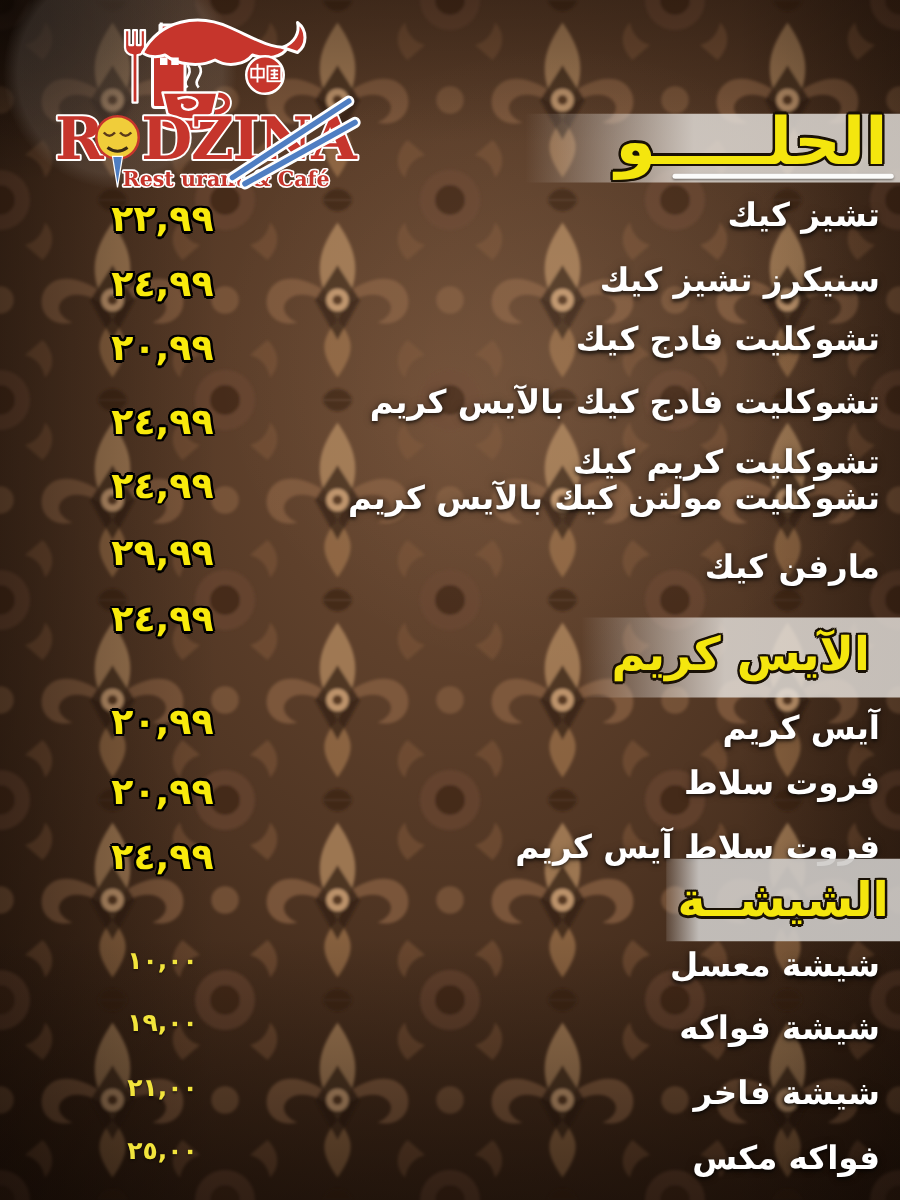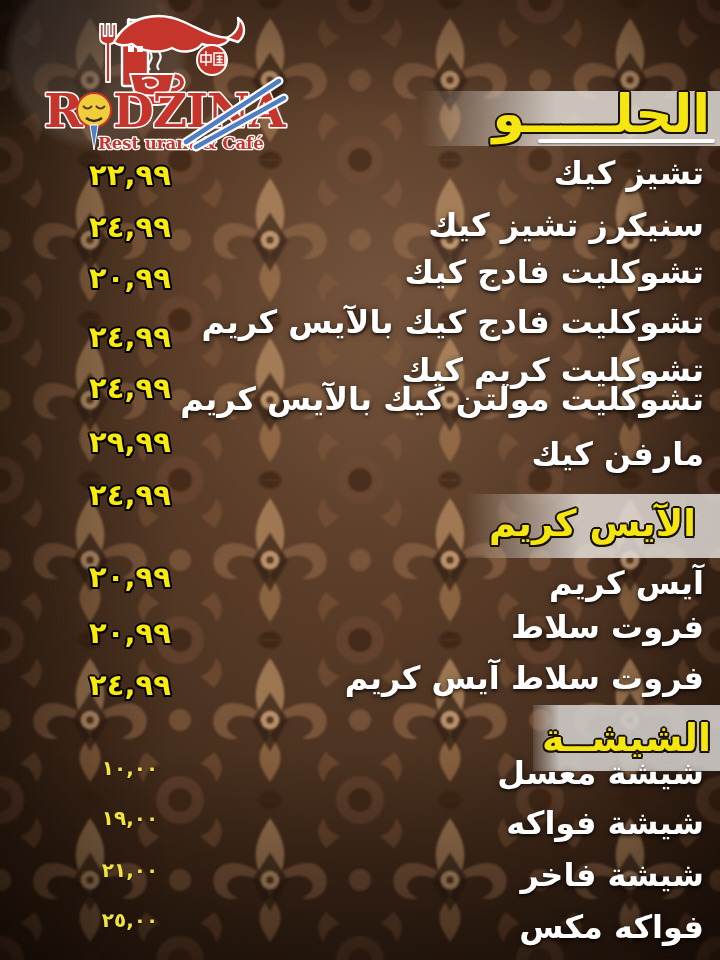--- a/index.html
+++ b/index.html
@@ -17,21 +17,21 @@
       radial-gradient(140% 110% at 50% 45%, transparent 55%, rgba(8,4,2,.42) 100%);}
   .logo{position:absolute;left:36px;top:8px;width:256px;height:156px;}
   .band{position:absolute;}
   .band-fade{background:linear-gradient(to left, rgba(229,225,220,.82) 55%, rgba(229,225,220,0) 100%);}
   .band-solid{background:linear-gradient(to left, rgba(206,203,200,.90) 86%, rgba(206,203,200,.15) 100%);}
   .htitle{position:relative;color:#f4e60e;font-weight:bold;white-space:nowrap;
     text-shadow:2px 0 0 #191106,-2px 0 0 #191106,0 2px 0 #191106,0 -2px 0 #191106,
                 1.5px 1.5px 0 #191106,-1.5px 1.5px 0 #191106,1.5px -1.5px 0 #191106,-1.5px -1.5px 0 #191106;}
   .hunderline{position:absolute;left:118px;right:5px;bottom:3px;height:4px;background:#fbfbfa;
     border-radius:2px;box-shadow:0 1px 2px rgba(0,0,0,.45);}
-  .item{position:absolute;right:16px;height:42px;line-height:42px;font-size:32px;font-weight:bold;
+  .item{position:absolute;right:16px;height:42px;line-height:42px;font-size:26px;font-weight:bold;
     color:#ffffff;white-space:nowrap;
     text-shadow:0 2px 3px rgba(0,0,0,.65),0 0 7px rgba(0,0,0,.35);}
   .price{position:absolute;left:55px;width:150px;height:42px;line-height:42px;text-align:center;
     font-size:29px;font-weight:bold;color:#f8ea0c;letter-spacing:1px;white-space:nowrap;
     text-shadow:2px 0 0 #000,-2px 0 0 #000,0 2px 0 #000,0 -2px 0 #000,
                 1.5px 1.5px 0 #000,-1.5px 1.5px 0 #000,1.5px -1.5px 0 #000,-1.5px -1.5px 0 #000;}
   .price.plain{color:#f2e43c;font-size:20px;letter-spacing:2px;
     text-shadow:0 1px 2px rgba(0,0,0,.55);}
 </style>
 </head>
@@ -164,21 +164,21 @@
       <div class="price" dir="ltr" style="top: 474px;">٢٤,٩٩</div>
       <div class="band band-fade" style="left: 465px; top: 494px; width: 255px; height: 64px;">
         <div class="htitle" dir="rtl" style="font-size: 37px; line-height: 60px; text-align: center;">الآيس كريم</div>
       </div>
       <div class="item" dir="rtl" style="top: 562px;">آيس كريم</div>
       <div class="price" dir="ltr" style="top: 556px;">٢٠,٩٩</div>
       <div class="item" dir="rtl" style="top: 606px;">فروت سلاط</div>
       <div class="price" dir="ltr" style="top: 612px;">٢٠,٩٩</div>
       <div class="item" dir="rtl" style="top: 657px;">فروت سلاط آيس كريم</div>
       <div class="price" dir="ltr" style="top: 664px;">٢٤,٩٩</div>
-      <div class="band band-solid" style="left: 533px; top: 705px; width: 187px; height: 66px;">
+      <div class="band band-solid" style="left: 533px; top: 687px; width: 187px; height: 66px;">
         <div class="htitle" dir="rtl" style="font-size: 38px; line-height: 66px; text-align: center;">الشيشــة</div>
       </div>
       <div class="item" dir="rtl" style="top: 752px;">شيشة معسل</div>
       <div class="price plain" dir="ltr" style="top: 747px;">١٠,٠٠</div>
       <div class="item" dir="rtl" style="top: 802px;">شيشة فواكه</div>
       <div class="price plain" dir="ltr" style="top: 797px;">١٩,٠٠</div>
       <div class="item" dir="rtl" style="top: 854px;">شيشة فاخر</div>
       <div class="price plain" dir="ltr" style="top: 849px;">٢١,٠٠</div>
       <div class="item" dir="rtl" style="top: 906px;">فواكه مكس</div>
       <div class="price plain" dir="ltr" style="top: 899px;">٢٥,٠٠</div>

